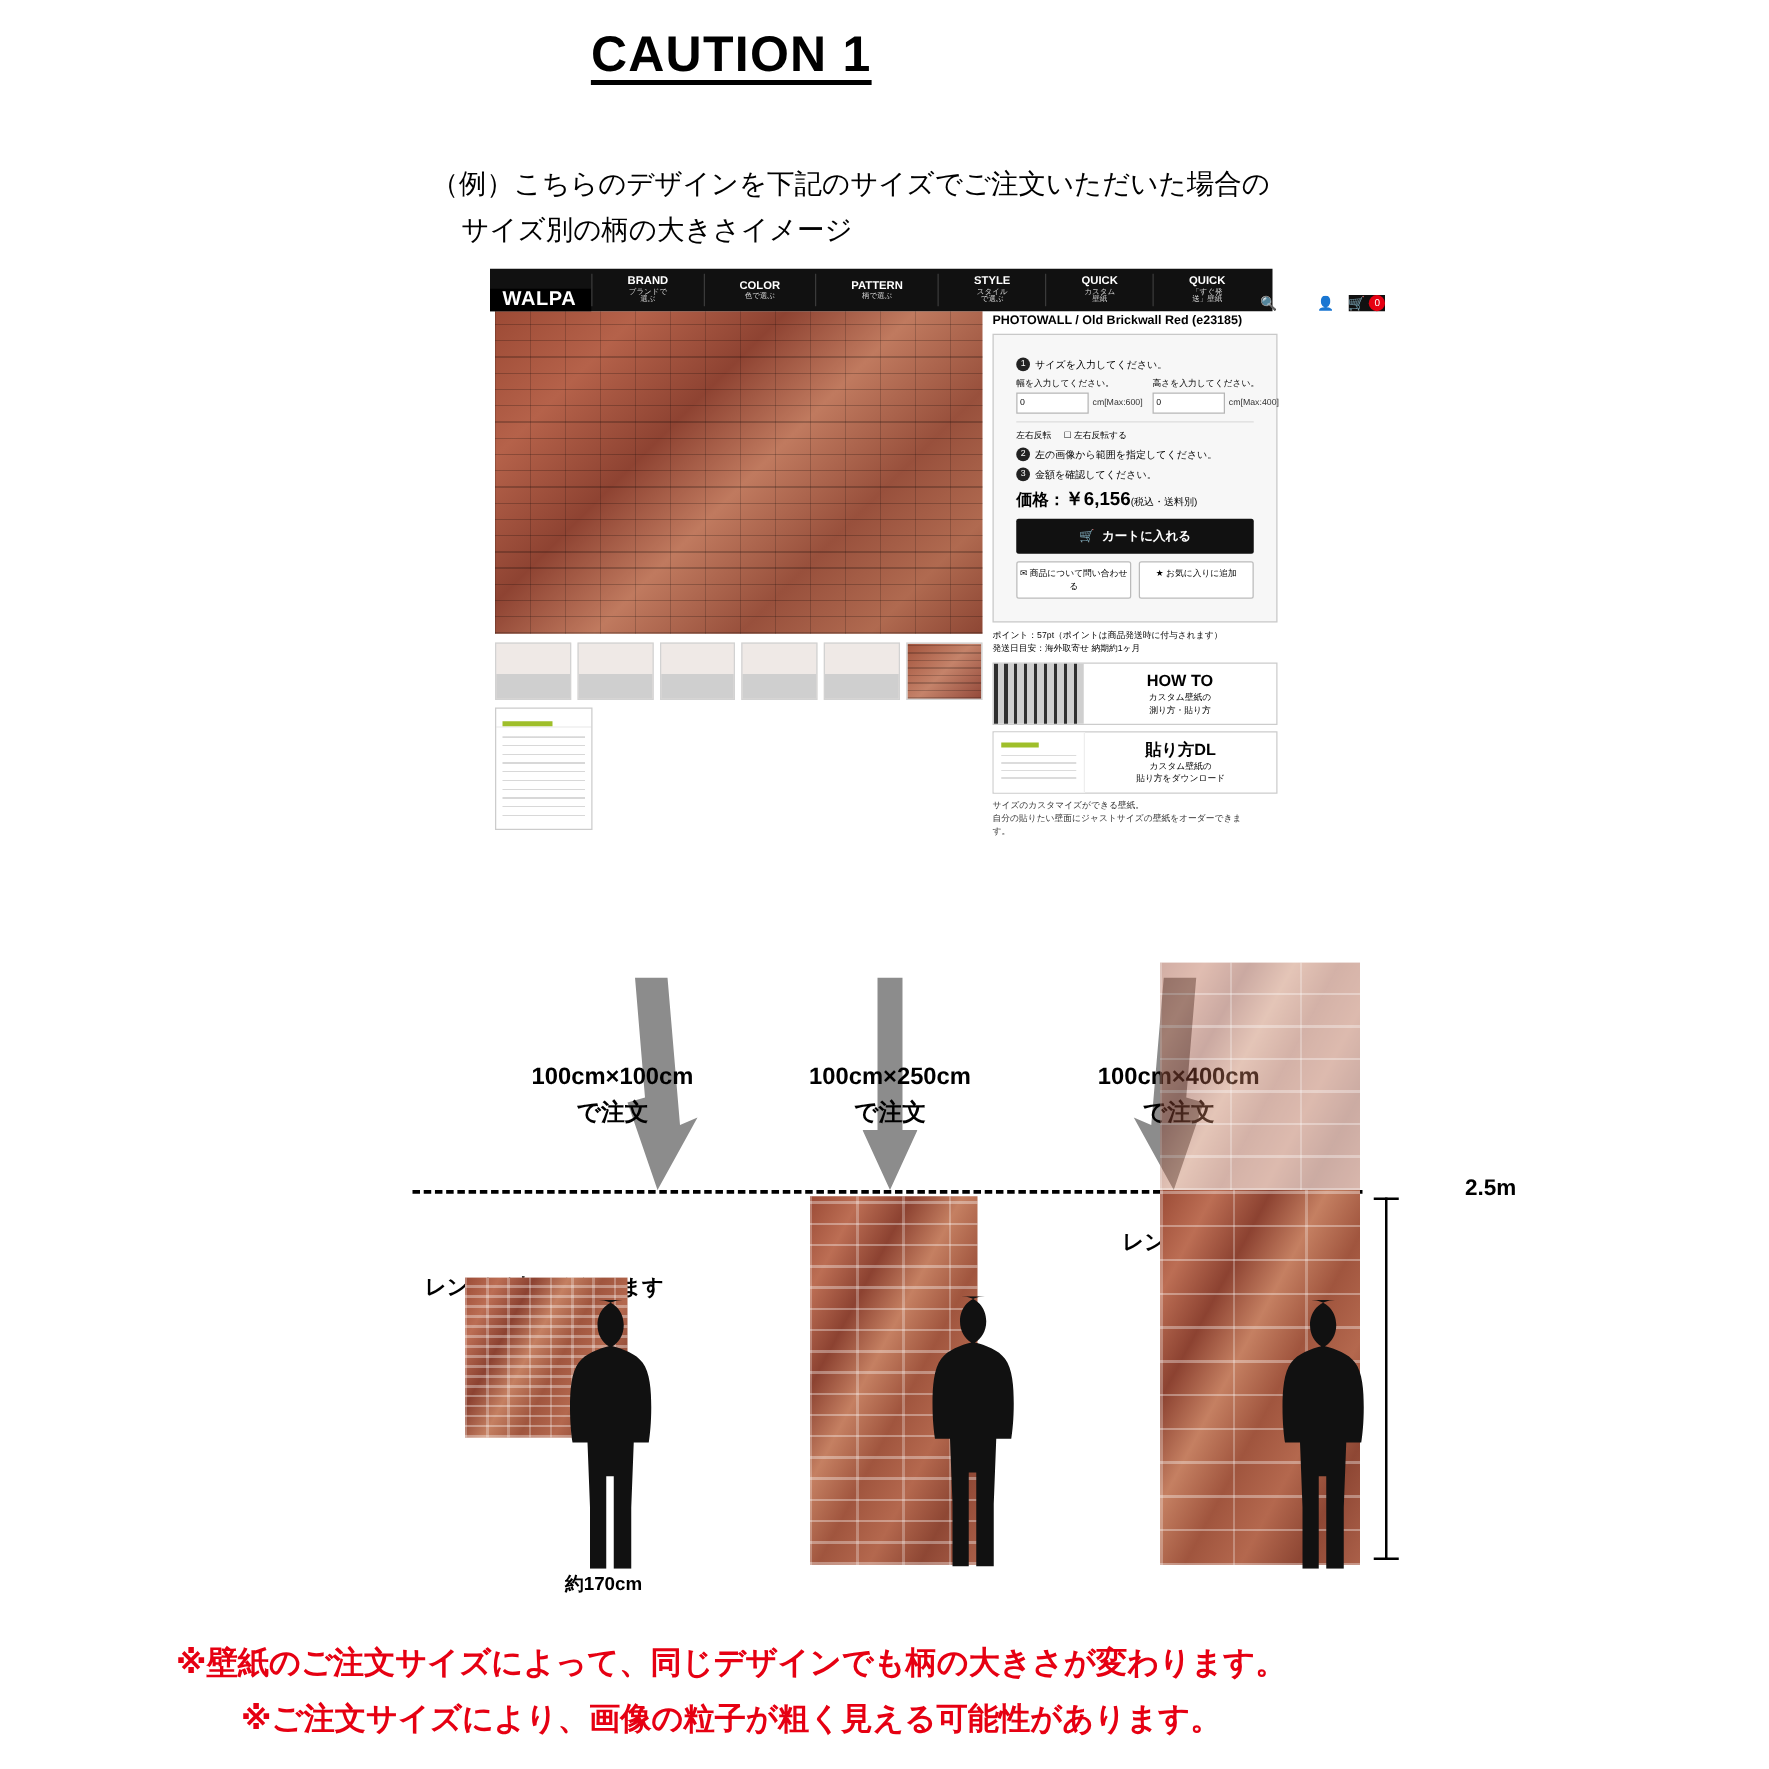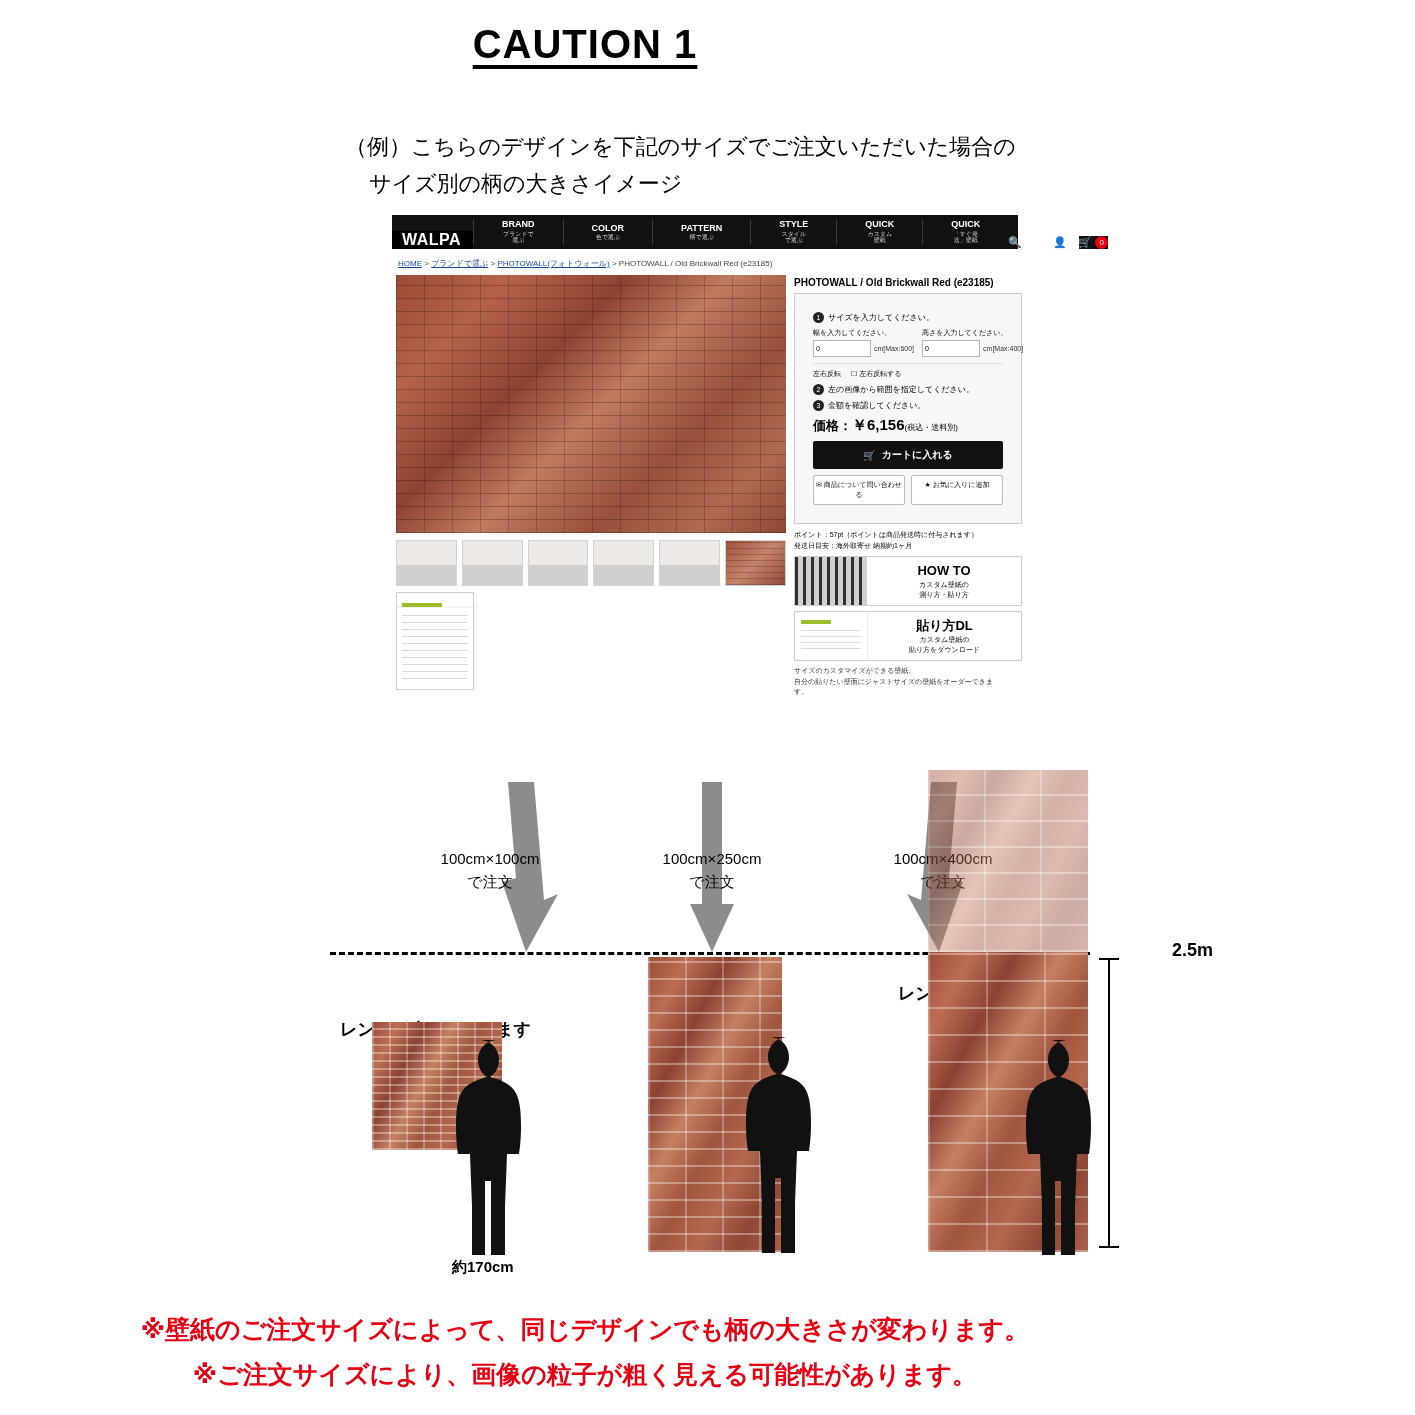--- a/index.html
+++ b/index.html
@@ -148,21 +148,21 @@
   .promo .pt .big{font-size:13px;font-weight:bold;}
   .promo .pt .sm{font-size:7px;}
   .bfoot{font-size:7px;color:#333;line-height:1.5;margin-top:4px;}
 
   
   .arrow{position:absolute;}
   .arrow svg{display:block;}
 
   
   .olabel{
-    position:absolute;text-align:center;font-size:15px;font-weight:normal;line-height:1.5;
+    position:absolute;text-align:center;font-size:19px;font-weight:bold;line-height:1.5;
   }
 
   
   .dashline{
     position:absolute;left:330px;top:952px;width:760px;height:0;
     border-top:3px dashed #000;
   }
   .mlabel{position:absolute;left:1172px;top:940px;font-size:18px;font-weight:bold;}
   .mbar{position:absolute;left:1108px;top:958px;width:2px;height:290px;background:#000;}
   .mbar:before,.mbar:after{
@@ -238,29 +238,20 @@
       <div class="bicons">
         <span>🔍</span>
         <span>☰</span>
         <span>👤</span>
         <span class="cart">🛒
           <span class="badge">0</span>
         </span>
       </div>
     </div>
 
-    <div class="crumbs">
-      <a>HOME</a>
-      <span>&gt;</span>
-      <a>ブランドで選ぶ</a>
-      <span>&gt;</span>
-      <a>PHOTOWALL(フォトウォール)</a>
-      <span>&gt;</span>
-      <span>PHOTOWALL / Old Brickwall Red (e23185)</span>
-    </div>
 
     <div class="bbody">
       <div class="bleft">
         <div class="heroimg"></div>
         <div class="thumbs">
           <div class="thumb"></div>
           <div class="thumb"></div>
           <div class="thumb"></div>
           <div class="thumb"></div>
           <div class="thumb"></div>

